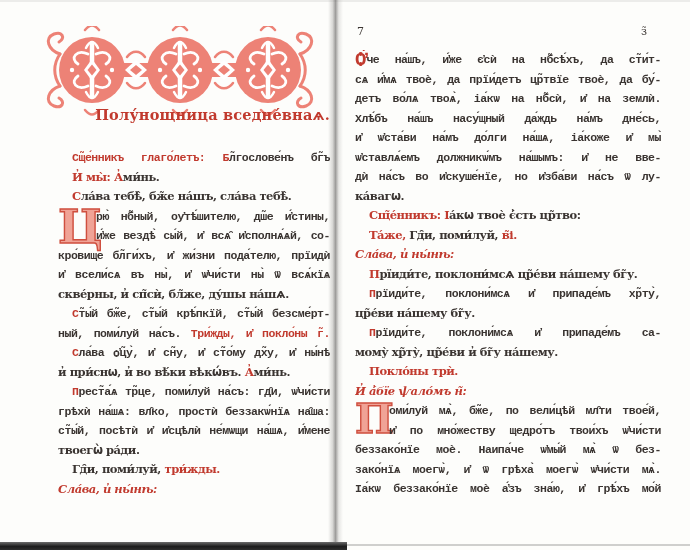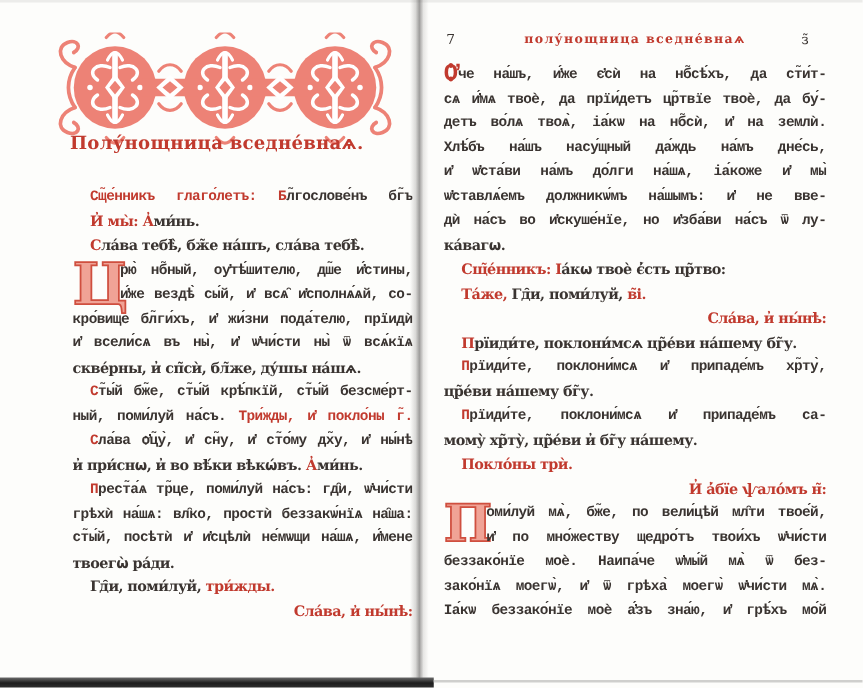--- a/index.html
+++ b/index.html
@@ -10,36 +10,36 @@
        background:linear-gradient(180deg,#6b6b6b 0%,#1d1d1d 55%,#2e2e2e 100%);}
   .book-edge-right{position:absolute;left:347px;top:544px;width:343px;height:2px;background:#cfcfcd;}
   .spine{position:absolute;left:328px;top:0;width:15px;height:544px;
        background:linear-gradient(90deg,rgba(0,0,0,0) 0%,rgba(150,148,146,.35) 30%,rgba(95,93,92,.6) 50%,rgba(180,178,176,.3) 72%,rgba(0,0,0,0) 100%);}
   .page{position:absolute;top:0;height:545px;}
   .page-left{left:0;width:330px;}
   .page-right{left:342px;width:348px;}
 
   .ornament{position:absolute;left:42px;top:26px;width:276px;height:94px;}
 
-  .lp-title{position:absolute;left:56px;top:106px;width:274px;text-align:left;
+  .lp-title{position:absolute;left:56px;top:106px;width:274px;text-align:right;
        font-size:14.5px;font-weight:bold;letter-spacing:.2px;}
   .lp-body{position:absolute;left:58px;top:148px;width:272px;}
   .lp-catch{position:absolute;left:58px;top:492px;width:272px;text-align:right;}
   .rp-header{position:absolute;left:13px;top:25px;width:306px;height:16px;}
   .rp-header .h-left{position:absolute;left:2px;top:0;font-size:11px;color:#3a3431;}
   .rp-header .h-center{position:absolute;left:0;right:0;top:1px;text-align:center;
        font-size:10px;font-weight:bold;letter-spacing:1.1px;}
   .rp-header .h-right{position:absolute;right:14px;top:0;font-size:11px;color:#3a3431;}
   .rp-body{position:absolute;left:13px;top:50px;width:306px;}
   .rp-catch{position:absolute;left:13px;top:498px;width:306px;text-align:right;padding-right:24px;box-sizing:border-box;}
 
   .line{height:19.5px;line-height:19.5px;font-size:11.5px;font-weight:bold;
        letter-spacing:-.45px;color:#3a3431;overflow:hidden;white-space:nowrap;}
   .line.j{text-align:justify;text-align-last:justify;white-space:normal;font-family:Liberation Mono, monospace;}
-  .line.c{text-align:right;}
+  .line.c{text-align:left;font-style:italic;}
   .line.i{padding-left:14px;}
   .r{color:#c13a2e;}
   .b{color:#3a3431;}
   .catch{font-size:11.5px;font-weight:bold;letter-spacing:-.3px;}
 
   .dropcap{float:left;width:34px;height:39px;font-size:46px;line-height:40px;
        font-weight:bold;color:#f0a396;-webkit-text-stroke:1.4px #cf4f3f;margin-right:4px;text-align:center;}
   .dropcap.small{width:30px;font-size:41px;line-height:37px;}
   .biginit{font-size:19px;vertical-align:-1.5px;letter-spacing:0;}
   .blk{display:contents;}
@@ -95,17 +95,16 @@
     <use href="#endscroll" transform="translate(276,0) scale(-1,1)"></use>
   </svg>
 
   <div class="lp-title r">Полу́нощница вседне́внаѧ.</div>
   <div class="lp-body" id="lp-body"><div class="blk"><div class="line j i"><span class="r">Сщ̃е́нникъ глаго́летъ: </span><span class="r">Б</span><span class="b">л̃гослове́нъ бг̃ъ на́шъ:</span></div><div class="line i"><span class="r">И̓ мы̀: </span><span class="r">А̓</span><span class="b">ми́нь.</span></div><div class="line i"><span class="r">С</span><span class="b">ла́ва тебѣ̀, бж̃е на́шъ, сла́ва тебѣ̀.</span></div></div><div class="blk"><span class="dropcap">Ц</span><div class="line j"><span class="b">рю̀ нб̃ный, оу̓тѣ́шителю, дш̃е и̓́стины,</span></div><div class="line j"><span class="b">и̓́же вездѣ̀ сы́й, и̓ всѧ̑ и̓сполнѧ́ѧй, со-</span></div><div class="line j"><span class="b">кро́вище бл̃ги́хъ, и̓ жи́зни пода́телю, прїидѝ</span></div><div class="line j"><span class="b">и̓ всели́сѧ въ ны̀, и̓ ѡ̓чи́сти ны̀ ѿ всѧ́кїѧ</span></div><div class="line"><span class="b">скве́рны, и̓ сп̃сѝ, бл̃же, ду́шы на́шѧ.</span></div></div><div class="blk"><div class="line j i"><span class="r">С</span><span class="b">т̃ы́й бж̃е, ст̃ы́й крѣ́пкїй, ст̃ы́й безсме́рт-</span></div><div class="line j"><span class="b">ный, поми́луй на́съ. </span><span class="r">Три́жды, и̓ покло́ны г̃.</span></div><div class="line j i"><span class="r">С</span><span class="b">ла́ва ѻ̓ц̃у̀, и̓ сн̃у, и̓ ст̃о́му дх̃у, и̓ ны́нѣ</span></div><div class="line"><span class="b">и̓ при́снѡ, и̓ во вѣ́ки вѣкѡ́въ. </span><span class="r">А̓</span><span class="b">ми́нь.</span></div><div class="line j i"><span class="r">П</span><span class="b">рест̃а́ѧ тр̃це, поми́луй на́съ: гд̑и, ѡ̓чи́сти</span></div><div class="line j"><span class="b">грѣхѝ на́шѧ: вл̑ко, простѝ беззакѡ́нїѧ на̑ша:</span></div><div class="line j"><span class="b">ст̃ы́й, посѣтѝ и̓ и̓сцѣлѝ не́мѡщи на́шѧ, и̓́мене</span></div><div class="line"><span class="b">твоегѡ̀ ра́ди.</span></div><div class="line i"><span class="b">Гд̑и, поми́луй, </span><span class="r">три́жды.</span></div><div class="line c"><span class="r">Сла́ва, и̓ ны́нѣ:</span></div></div></div>
 </div>
 
 <div class="page page-right">
   <div class="rp-header">
     <span class="h-left">7</span>
-    <span class="h-center r">полу́нощница вседне́внаѧ</span>
     <span class="h-right">з̃</span>
   </div>
   <div class="rp-body" id="rp-body"><div class="blk"><div class="line j"><span class="biginit r">Ѻ̓́</span><span class="b">че на́шъ, и̓́же є̓сѝ на нб̃сѣ́хъ, да ст̃и́т-</span></div><div class="line j"><span class="b">сѧ и̓́мѧ твоѐ, да прїи́детъ цр̃твїе твоѐ, да бу́-</span></div><div class="line j"><span class="b">детъ во́лѧ твоѧ̀, іа́кѡ на нб̃сѝ, и̓ на землѝ.</span></div><div class="line j"><span class="b">Хлѣ́бъ на́шъ насу́щный да́ждь на́мъ дне́сь,</span></div><div class="line j"><span class="b">и̓ ѡ̓ста́ви на́мъ до́лги на́шѧ, іа́коже и̓ мы̀</span></div><div class="line j"><span class="b">ѡ̓ставлѧ́емъ должникѡ́мъ на́шымъ: и̓ не вве-</span></div><div class="line j"><span class="b">дѝ на́съ во и̓скуше́нїе, но и̓зба́ви на́съ ѿ лу-</span></div><div class="line"><span class="b">ка́вагѡ.</span></div><div class="line i"><span class="r">Сщ̃е́нникъ: </span><span class="r">І</span><span class="b">а́кѡ твоѐ є̓́сть цр̃тво:</span></div><div class="line i"><span class="r">Та́же, </span><span class="b">Гд̑и, поми́луй, </span><span class="r">в̃і.</span></div><div class="line c"><span class="r">Сла́ва, и̓ ны́нѣ:</span></div><div class="line i"><span class="r">П</span><span class="b">рїиди́те, поклони́мсѧ цр̃е́ви на́шему бг̃у.</span></div><div class="line j i"><span class="r">П</span><span class="b">рїиди́те, поклони́мсѧ и̓ припаде́мъ хр̃ту̀,</span></div><div class="line"><span class="b">цр̃е́ви на́шему бг̃у.</span></div><div class="line j i"><span class="r">П</span><span class="b">рїиди́те, поклони́мсѧ и̓ припаде́мъ са-</span></div><div class="line"><span class="b">мому̀ хр̃ту̀, цр̃е́ви и̓ бг̃у на́шему.</span></div><div class="line i"><span class="r">Покло́ны трѝ.</span></div><div class="line c"><span class="r">И̓ а̓́бїе ѱало́мъ н̃:</span></div></div><div class="blk"><span class="dropcap small">П</span><div class="line j"><span class="b">оми́луй мѧ̀, бж̃е, по вели́цѣй мл̑ти твое́й,</span></div><div class="line j"><span class="b">и̓ по мно́жеству щедро́тъ твои́хъ ѡ̓чи́сти</span></div><div class="line j"><span class="b">беззако́нїе моѐ. Наипа́че ѡ̓мы́й мѧ̀ ѿ без-</span></div><div class="line j"><span class="b">зако́нїѧ моегѡ̀, и̓ ѿ грѣха̀ моегѡ̀ ѡ̓чи́сти мѧ̀.</span></div><div class="line j"><span class="b">Іа́кѡ беззако́нїе моѐ а̓́зъ зна́ю, и̓ грѣ́хъ мо́й</span></div></div></div>
 </div>
 
 </body></html>

